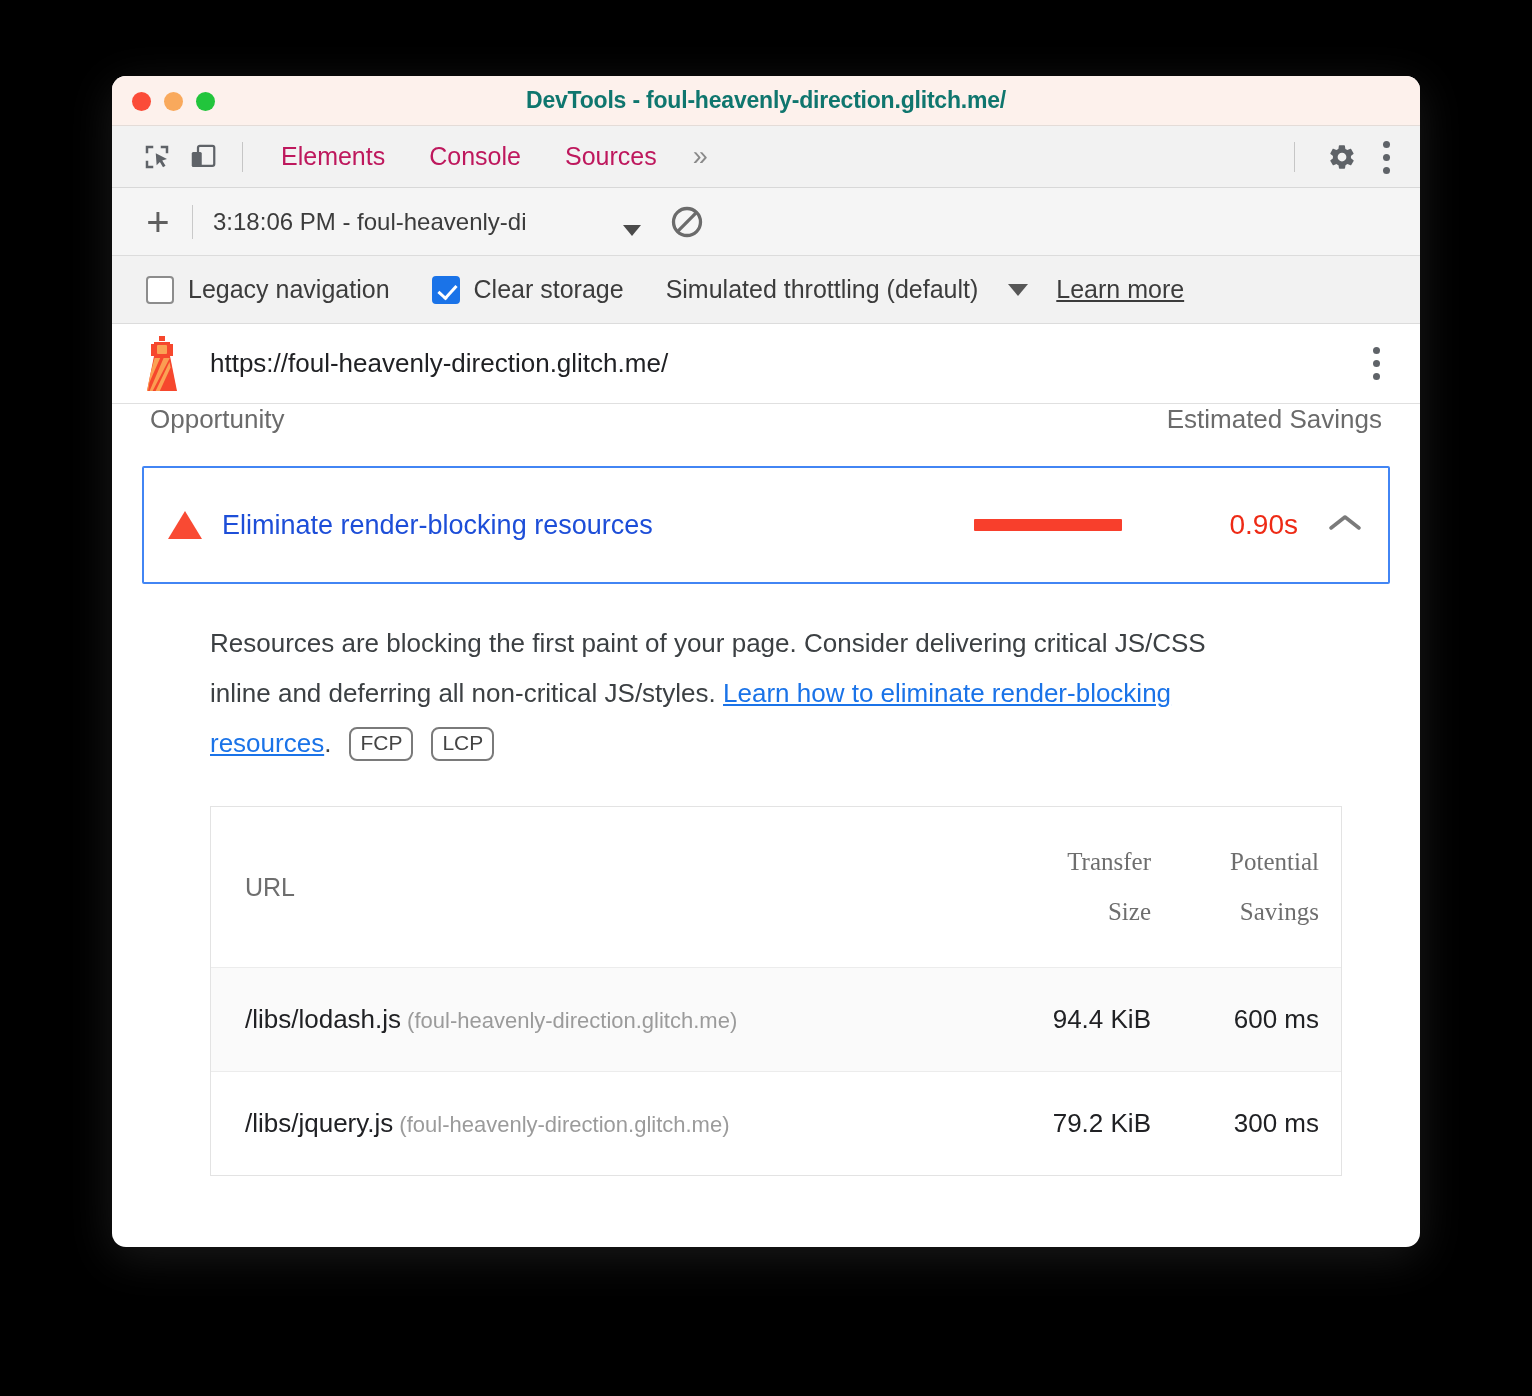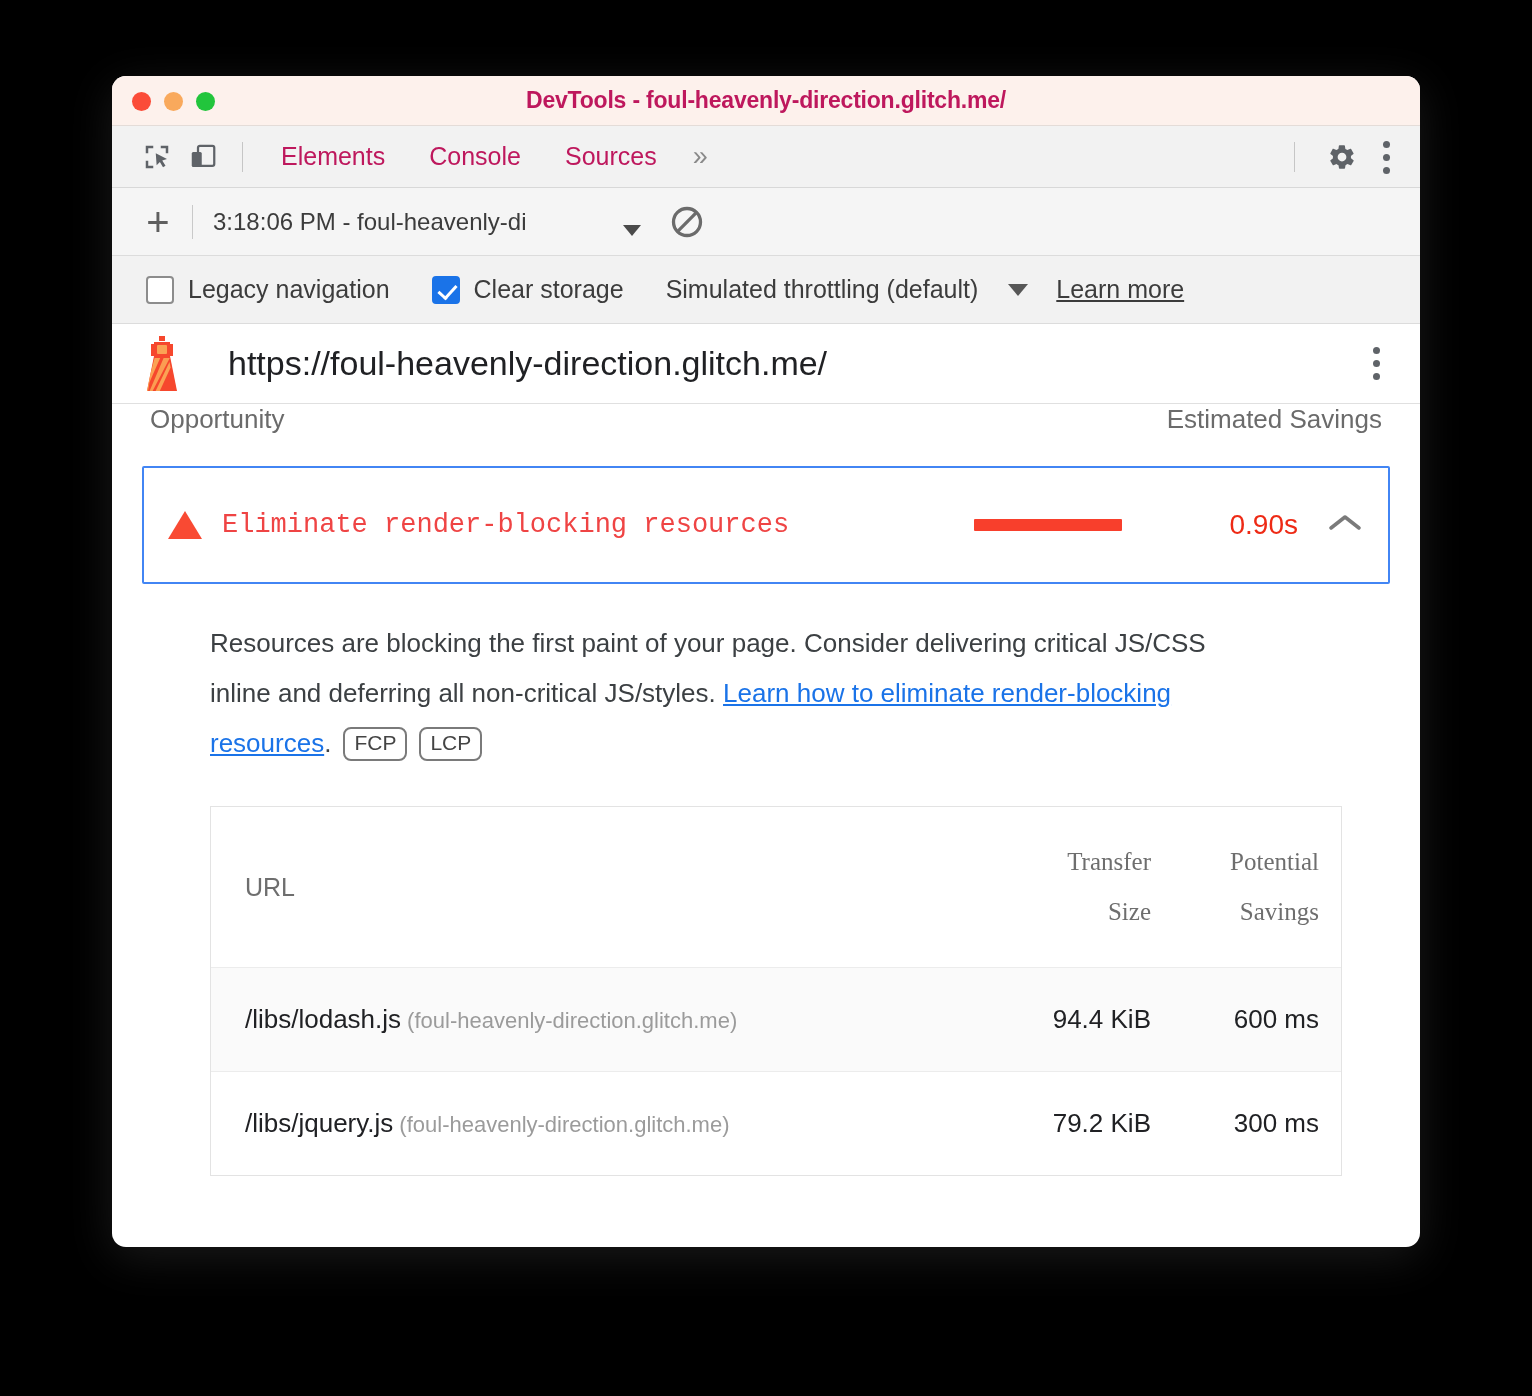--- a/index.html
+++ b/index.html
@@ -52,21 +52,21 @@
   }
   .dot { width: 19px; height: 19px; border-radius: 50%; }
   .dot.red    { background: #fb4c38; }
   .dot.yellow { background: #f9a95c; }
   .dot.green  { background: #22c53c; }
   .title-text {
     width: 100%;
     text-align: center;
     font-size: 23px;
     font-weight: bold;
-    color: #be185d;
+    color: #0f766e;
     letter-spacing: -0.2px;
   }
 
   
   .tabbar {
     position: relative;
     height: 62px;
     background: #f2f2f2;
     border-bottom: 1px solid #d8d8d8;
     display: flex;
@@ -193,22 +193,22 @@
   .report-url {
     height: 80px;
     background: #ffffff;
     border-bottom: 1px solid #e0e0e0;
     display: flex;
     align-items: center;
     padding: 0 30px 0 28px;
   }
   .lh-icon { width: 44px; height: 56px; flex: none; }
   .report-url .url {
-    margin-left: 44px;
-    font-size: 34px;
+    margin-left: 26px;
+    font-size: 26px;
     color: #202124;
     flex: 1;
   }
   .kebab { cursor: pointer; display: flex; flex-direction: column; gap: 6px; padding: 6px 10px; }
   .kebab i { width: 7px; height: 7px; border-radius: 50%; background: #5f6368; display: block; }
 
   
   .opp-area { padding: 0 30px; background: #ffffff; }
   .opp-head {
     display: flex; justify-content: space-between;
@@ -228,21 +228,21 @@
     background: #fff;
   }
   .tri-warn {
     width: 0; height: 0;
     border-left: 17px solid transparent;
     border-right: 17px solid transparent;
     border-bottom: 28px solid #f94a33;
     margin-right: 20px;
     flex: none;
   }
-  .opp-title { font-size: 27px; color: #ef4444; flex: 1; font-family: Liberation Mono, monospace; }
+  .opp-title { font-size: 27px; color: #1d4ed8; flex: 1; }
   .savings-bar {
     width: 148px; height: 12px; background: #f83f2c; border-radius: 1px;
     margin-right: 68px; flex: none;
   }
   .savings-val {
     font-size: 28px; color: #ee2a15; width: 108px; text-align: right;
     margin-right: 30px; flex: none;
   }
   .chev-up { flex: none; }
 
@@ -256,21 +256,21 @@
   }
   .desc a { color: #1a73e8; text-decoration: underline; cursor: pointer; }
   .badge {
     display: inline-block;
     border: 2px solid #7a7a7a;
     border-radius: 8px;
     font-size: 21px;
     color: #444;
     padding: 1px 9px 3px;
     line-height: 26px;
-    margin-left: 12px;
+    margin-left: 18px;
     vertical-align: 2px;
   }
 
   
   .table-wrap {
     margin: 38px 48px 0 68px;
     border: 1px solid #e3e3e3;
     background: #ffffff;
   }
   table { width: 100%; border-collapse: collapse; }

